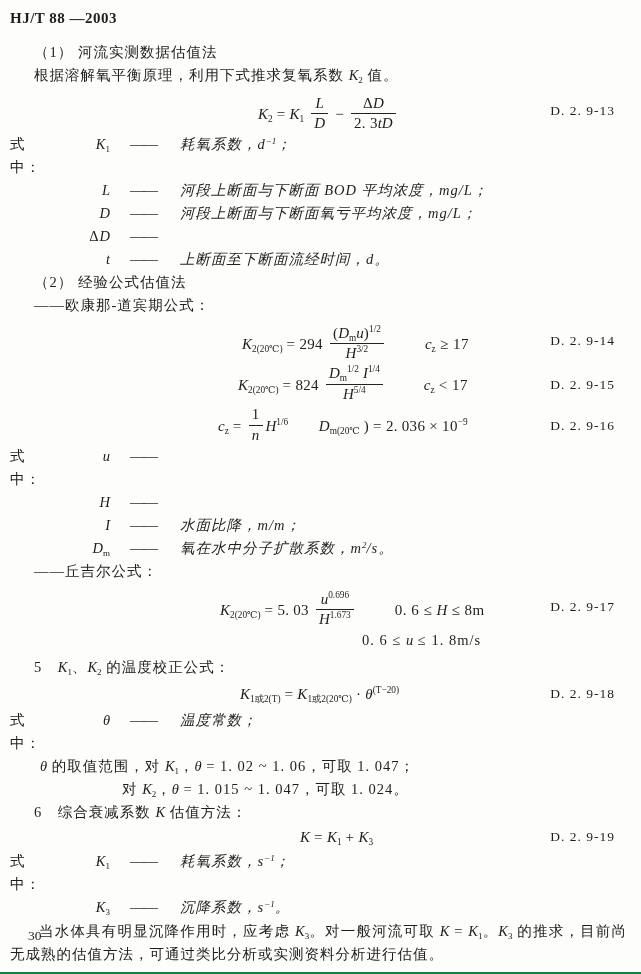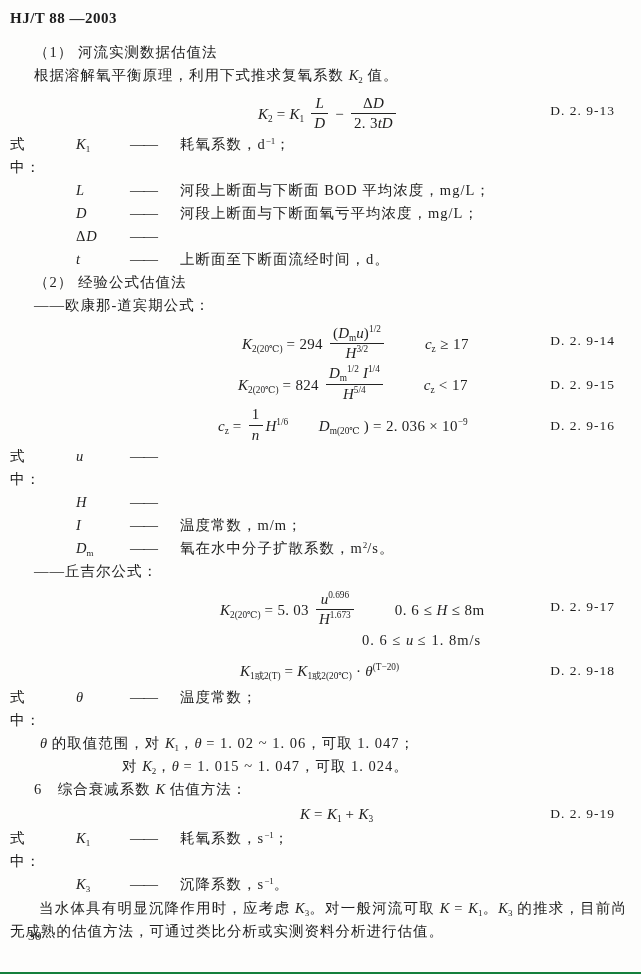--- a/index.html
+++ b/index.html
@@ -29,23 +29,23 @@
   .eqbody { display:flex; align-items:center; letter-spacing:0.3px; font-size:15px; white-space:nowrap; }
   .eqpart { white-space:pre; }
   .frac { display:inline-block; vertical-align:middle; text-align:center; margin:0 3px; line-height:1.15; transform:translateY(-1px); }
   .fnum { display:block; padding:0 3px 1px; }
   .fden { display:block; border-top:1px solid #222; padding:1px 3px 0; }
   .cond { margin-left:38px; white-space:pre; letter-spacing:0.5px; }
   .eqlabel { position:absolute; right:12px; top:50%; transform:translateY(-50%); font-size:13.5px; letter-spacing:1px; white-space:nowrap; }
   
   .defrow { display:flex; align-items:baseline; line-height:23px;gap:20px; }
   .defpre { width:46px; flex:0 0 46px; }
-  .defvar { width:34px; flex:0 0 34px; text-align:left; white-space:nowrap; }
+  .defvar { width:34px; flex:0 0 34px; text-align:right; white-space:nowrap; }
   .defdash { white-space:nowrap; letter-spacing:-1px; padding-right:3px; }
-  .defdesc { white-space:nowrap; } .h44 { height:44px; } .h38 { height:38px; } .mb4 { margin-bottom:4px; } .mt2 { margin-top:2px;align-items:flex-end; }
+  .defdesc { white-space:nowrap;font-style:italic; } .h44 { height:44px; } .h38 { height:38px; } .mb4 { margin-bottom:4px; } .mt2 { margin-top:2px;align-items:flex-end; }
   .closing { line-height:23px; text-indent:2em; text-align:justify; margin-top:1px; }
   .pagenum { position:absolute; left:28px; bottom:28px; font-size:13.5px; letter-spacing:0; }
 </style>
 </head>
 <body>
 
 <div class="page">
 
   <div class="hdr">HJ/T 88 —2003</div>
 
@@ -144,21 +144,21 @@
   </div>
   <div class="defrow">
     <span class="defpre"></span>
     <span class="defvar"><span class="v">H</span></span>
     <span class="defdash">——</span>
   </div>
   <div class="defrow">
     <span class="defpre"></span>
     <span class="defvar"><span class="v">I</span></span>
     <span class="defdash">——</span>
-    <span class="defdesc"><span>温度常数，m/m；</span></span>
+    <span class="defdesc"><span>水面比降，m/m；</span></span>
   </div>
   <div class="defrow">
     <span class="defpre"></span>
     <span class="defvar"><span class="v">D</span><sub>m</sub></span>
     <span class="defdash">——</span>
     <span class="defdesc"><span>氧在水中分子扩散系数，m</span><sup>2</sup><span>/s。</span></span>
   </div>
 
   <div class="line indent1"><span>——丘吉尔公式：</span></div>
 
@@ -168,20 +168,21 @@
       <span class="frac">
           <span class="fnum"><span class="v">u</span><sup>0.696</sup></span>
           <span class="fden"><span class="v">H</span><sup>1.673</sup></span>
         </span>
       <span class="cond"><span>0. 6 ≤ </span><span class="v">H</span><span> ≤ 8m</span></span>
     </div>
     <div class="eqlabel">D. 2. 9-17</div>
   </div>
   <div class="line mb4" style="padding-left:352px"><span>0. 6 ≤ </span><span class="v">u</span><span> ≤ 1. 8m/s</span></div>
 
+  <div class="line indent1"><span>5　</span><span class="v">K</span><sub>1</sub><span>、</span><span class="v">K</span><sub>2</sub><span> 的温度校正公式：</span></div>
 
   <div class="eqrow" style="height:30px">
     <div class="eqbody" style="margin-left:230px">
       <span class="eqpart"><span class="v">K</span><sub>1或2(T)</sub><span> = </span><span class="v">K</span><sub>1或2(20℃)</sub><span> · </span><span class="v">θ</span><sup>(T−20)</sup></span>
     </div>
     <div class="eqlabel">D. 2. 9-18</div>
   </div>
 
   <div class="defrow">
     <span class="defpre">式中：</span>

